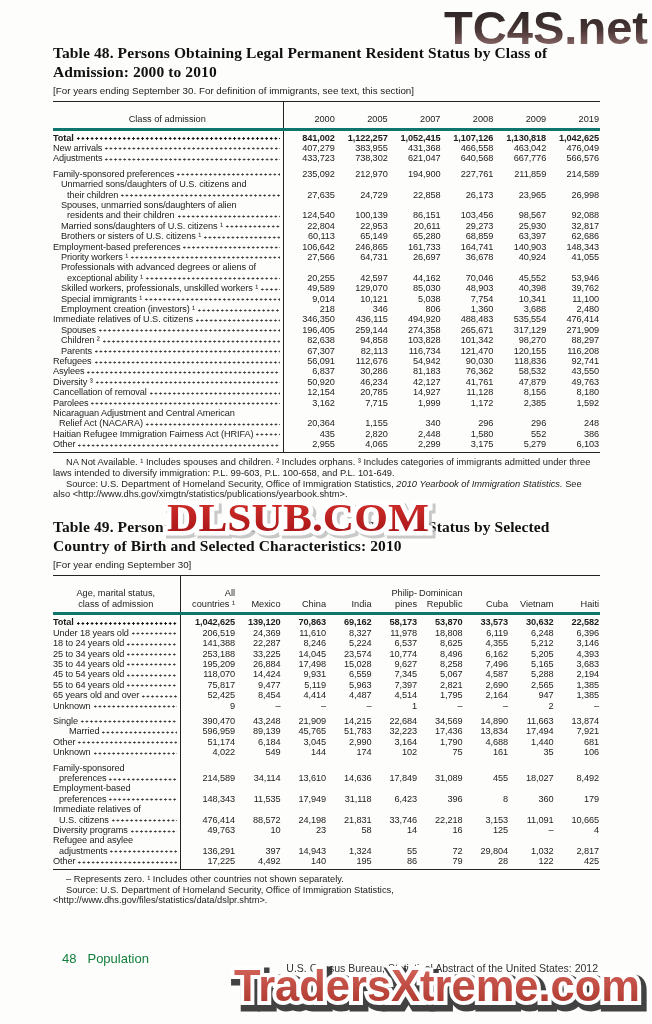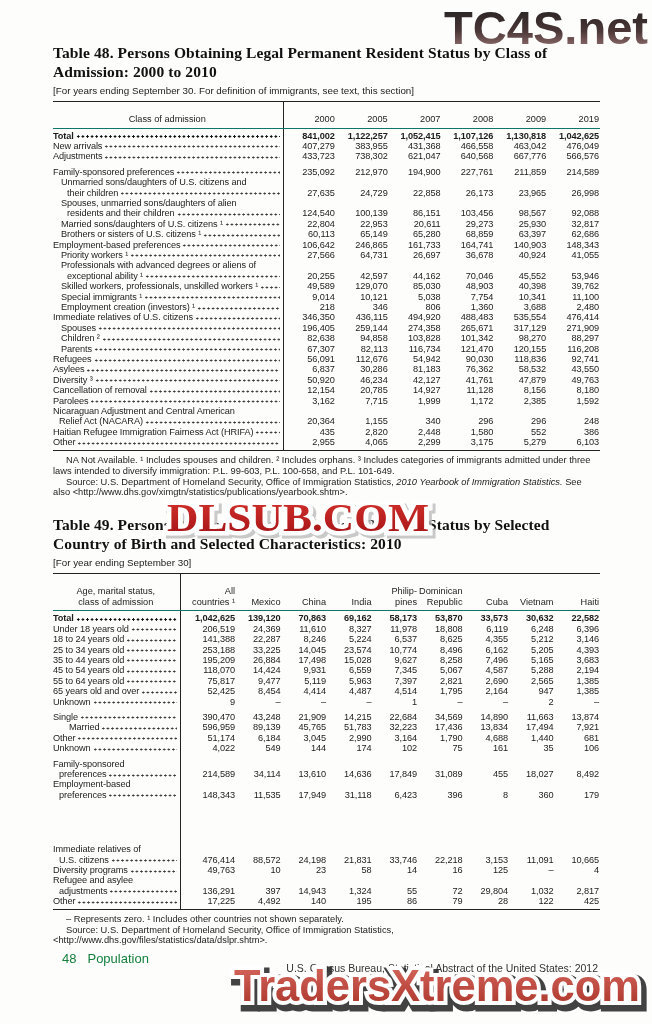--- a/index.html
+++ b/index.html
@@ -5,21 +5,21 @@
   html,body{margin:0;padding:0;background:#9a9a9a;}
   .page{position:relative;width:652px;height:1024px;background:#fdfdfc;overflow:hidden;
         font-family:"Liberation Sans",sans-serif;color:#1c1c1c;}
   .content{position:absolute;left:53px;top:43px;width:547px;}
   .tbl-title{font-family:"Liberation Serif",serif;font-weight:700;font-size:15.5px;
              line-height:19px;margin:0;color:#111;letter-spacing:.1px;}
   .t49-title{margin-top:17px;}
   .bracket{font-size:9.8px;margin:4px 0 5px;color:#222;}
   table{border-collapse:collapse;table-layout:fixed;width:547px;
         border-top:1.5px solid #222;border-bottom:1.5px solid #222;}
-  thead th{font-weight:400;font-size:9.2px;border-bottom:1px solid #0f766e;
+  thead th{font-weight:400;font-size:9.2px;border-bottom:3px solid #0f766e;
            padding:12px 1px 3px 0;vertical-align:bottom;white-space:pre-line;line-height:10.5px;}
   th.hlbl{text-align:center;border-right:1px solid #222;}
   th.hnum{text-align:right;}
   td{font-size:9.2px;line-height:10.4px;vertical-align:bottom;padding:0;letter-spacing:-0.1px;}
   td.lbl{border-right:1px solid #222;padding-right:3px;}
   td.num{text-align:right;padding-right:1px;}
   tr.bold td{font-weight:700;}
   tr.gap td{padding-top:5px;}
   tbody tr:first-child td{padding-top:2px;}
   tbody tr:last-child td{padding-bottom:2px;}
@@ -733,21 +733,21 @@
             <td class="num">17,949</td>
             <td class="num">31,118</td>
             <td class="num">6,423</td>
             <td class="num">396</td>
             <td class="num">8</td>
             <td class="num">360</td>
             <td class="num">179</td>
           </tr>
           <tr>
             <td class="lbl">
-              <div style="padding-left: 0px; margin-top: 44px;">Immediate relatives of</div>
+              <div style="padding-left: 0px;">Immediate relatives of</div>
               <div class="lead" style="padding-left: 6px;">
                 <span class="lt">U.S. citizens</span>
                 <span class="dots"></span>
               </div>
             </td>
             <td class="num">476,414</td>
             <td class="num">88,572</td>
             <td class="num">24,198</td>
             <td class="num">21,831</td>
             <td class="num">33,746</td>

